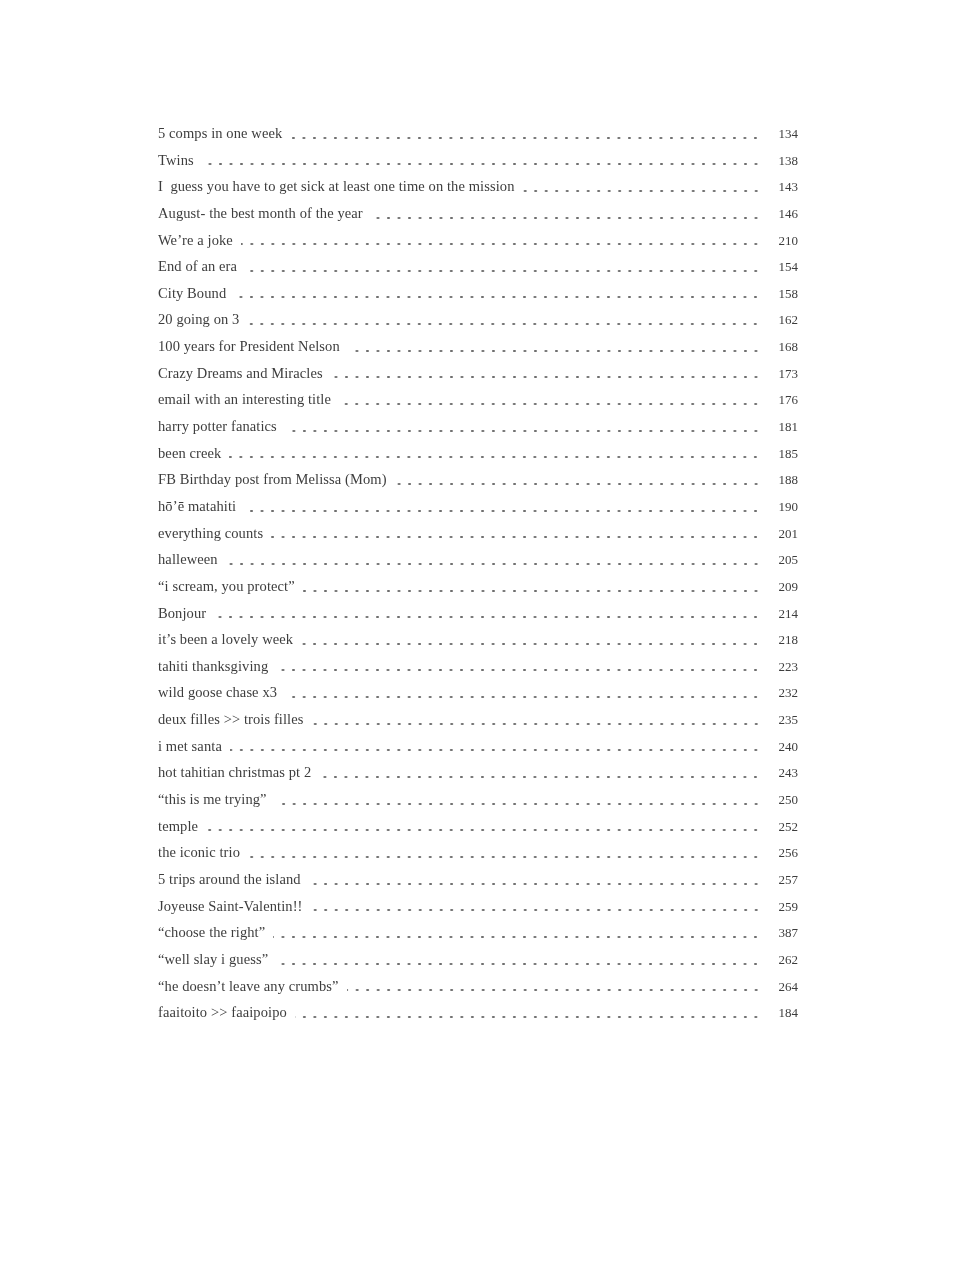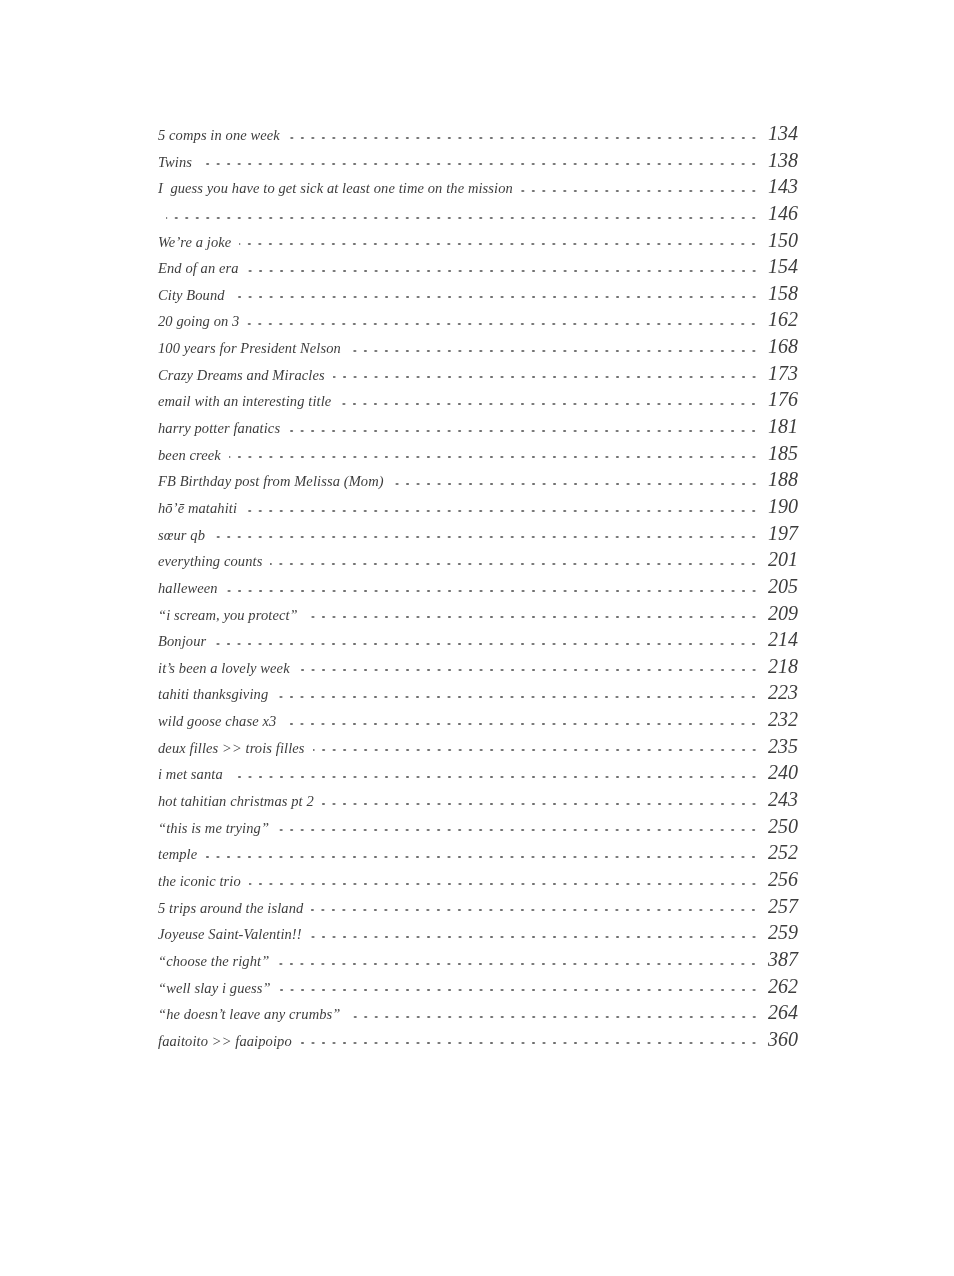--- a/index.html
+++ b/index.html
@@ -18,40 +18,40 @@
     left: 158px;
     top: 120px;
     width: 640px;
   }
   .toc-row {
     display: flex;
     align-items: baseline;
     height: 26.65px;
     line-height: 26.65px;
     font-size: 14.5px;
-    font-style: italic;
   }
   .toc-title {
     flex: 0 0 auto;
     white-space: pre;
     letter-spacing: 0.1px;
   }
   .dot-leader {
     flex: 1 1 auto;
     align-self: stretch;
     margin: 0 9px 0 8px;
     background-image: radial-gradient(circle, var(--dot-color, #6e6e6e) 1.05px, rgba(0,0,0,0) 1.2px);
     background-size: 10.5px 4px;
     background-repeat: repeat-x;
     background-position: right 0 bottom 7px;
   }
   .toc-page {
     flex: 0 0 auto;
     min-width: 28px;
-    font-size: 20px;
+    text-align: right;
+    font-size: 13px;
   }
 </style>
 </head>
 <body>
 
 <div class="page" style="--page-bg: #ffffff; --text-color: #3d3d3d; --dot-color: #6e6e6e;">
   <div class="toc">
   <div class="toc-row">
     <span class="toc-title">5 comps in one week</span>
     <span class="dot-leader"></span>
@@ -64,28 +64,29 @@
     <span class="toc-page">138</span>
   </div>
 
   <div class="toc-row">
     <span class="toc-title">I  guess you have to get sick at least one time on the mission</span>
     <span class="dot-leader"></span>
     <span class="toc-page">143</span>
   </div>
 
   <div class="toc-row">
+    <span class="toc-title">August- the best month of the year</span>
     <span class="dot-leader"></span>
     <span class="toc-page">146</span>
   </div>
 
   <div class="toc-row">
     <span class="toc-title">We’re a joke</span>
     <span class="dot-leader"></span>
-    <span class="toc-page">150</span>
+    <span class="toc-page">210</span>
   </div>
 
   <div class="toc-row">
     <span class="toc-title">End of an era</span>
     <span class="dot-leader"></span>
     <span class="toc-page">154</span>
   </div>
 
   <div class="toc-row">
     <span class="toc-title">City Bound</span>
@@ -134,25 +135,20 @@
     <span class="dot-leader"></span>
     <span class="toc-page">188</span>
   </div>
 
   <div class="toc-row">
     <span class="toc-title">hō’ē matahiti</span>
     <span class="dot-leader"></span>
     <span class="toc-page">190</span>
   </div>
 
-  <div class="toc-row">
-    <span class="toc-title">sœur qb</span>
-    <span class="dot-leader"></span>
-    <span class="toc-page">197</span>
-  </div>
 
   <div class="toc-row">
     <span class="toc-title">everything counts</span>
     <span class="dot-leader"></span>
     <span class="toc-page">201</span>
   </div>
 
   <div class="toc-row">
     <span class="toc-title">halleween</span>
     <span class="dot-leader"></span>
@@ -253,16 +249,16 @@
 
   <div class="toc-row">
     <span class="toc-title">“he doesn’t leave any crumbs”</span>
     <span class="dot-leader"></span>
     <span class="toc-page">264</span>
   </div>
 
   <div class="toc-row">
     <span class="toc-title">faaitoito &gt;&gt; faaipoipo</span>
     <span class="dot-leader"></span>
-    <span class="toc-page">360</span>
+    <span class="toc-page">184</span>
   </div>
 </div>
 </div>
 
 </body></html>

